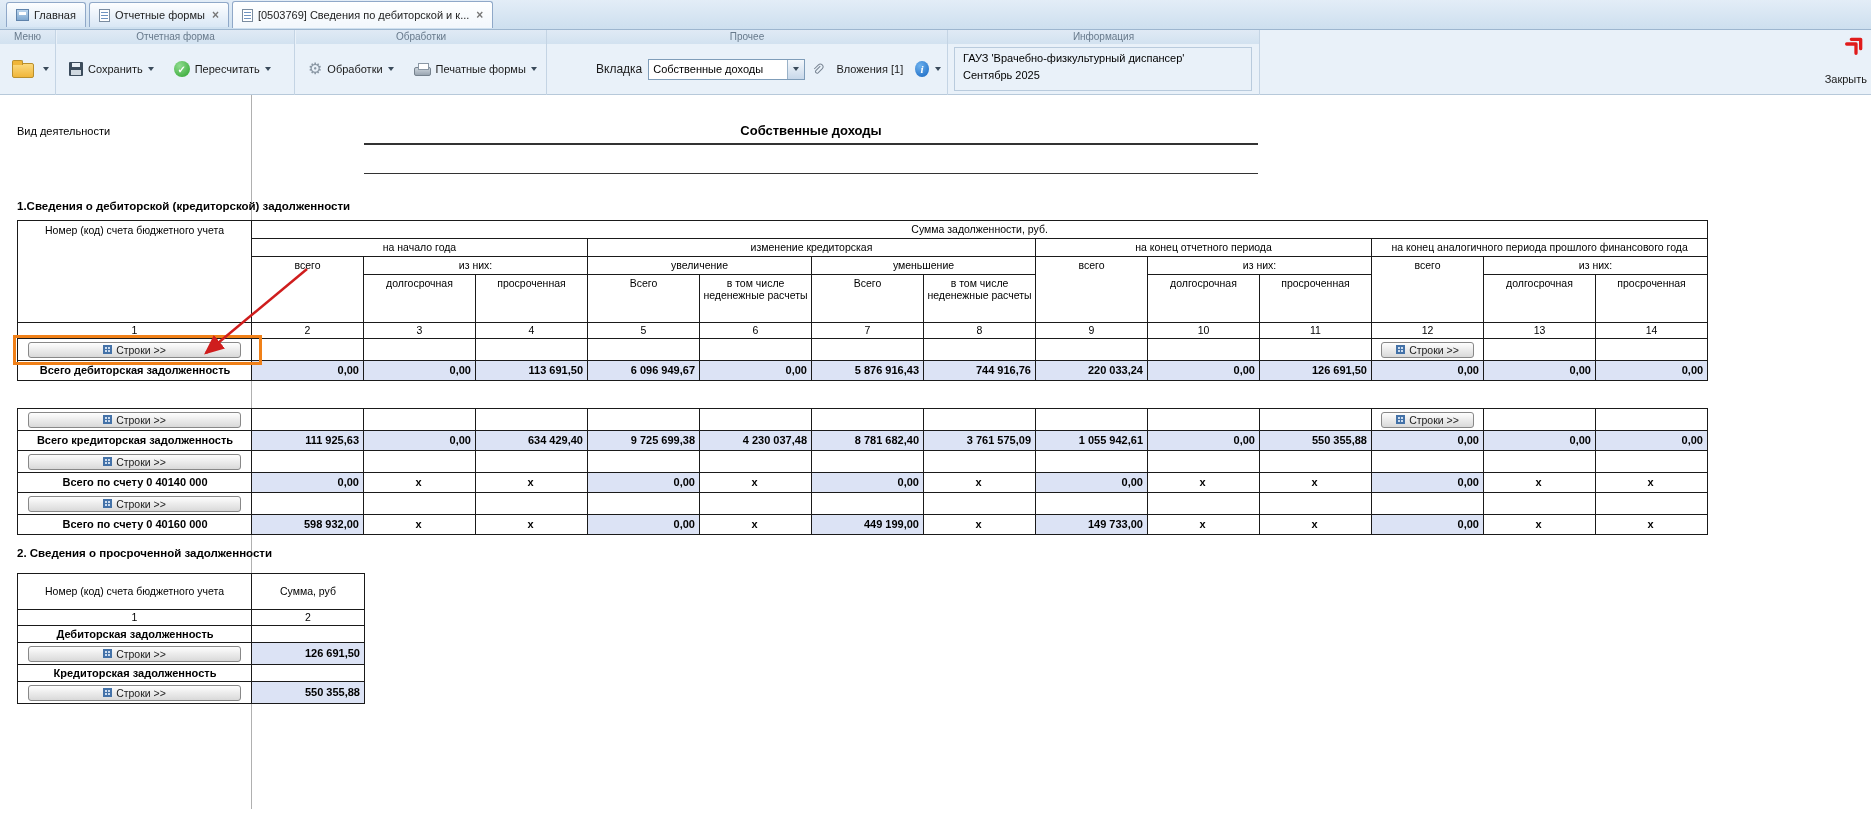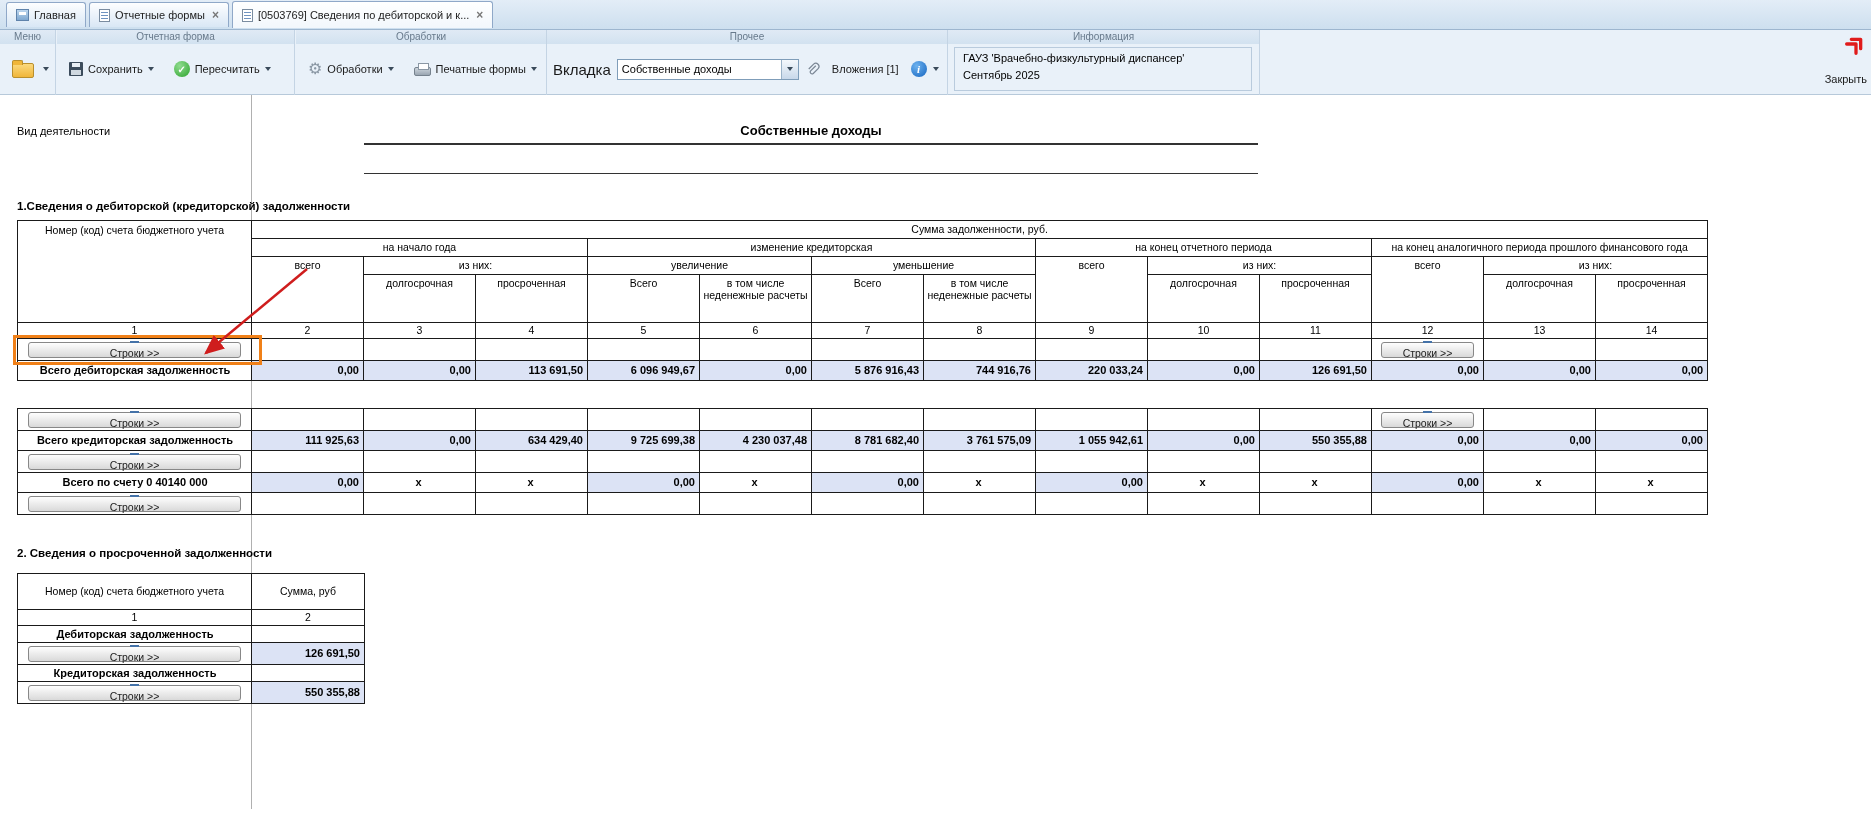--- a/index.html
+++ b/index.html
@@ -47,21 +47,21 @@
     border:1px solid #76828e; border-radius:2px; margin-top:5px; }
   .icon-printer::before { content:""; position:absolute; top:-5px; left:3px; width:9px; height:5px; background:#fff; border:1px solid #8a97a4; }
   .icon-info { width:16px; height:16px; border-radius:50%;
     background:radial-gradient(circle at 35% 30%, #6db2ef, #1565c0); color:#fff;
     font-size:11px; font-weight:bold; font-style:italic; display:inline-flex; align-items:center; justify-content:center;
     font-family:"Liberation Serif", serif; }
   .combo { display:flex; width:182px; height:21px; border:1px solid #7f9db9; background:#fff; align-items:stretch; }
   .combo .ctxt { flex:1; font-size:11px; padding:3px 0 0 4px; white-space:nowrap; overflow:hidden; }
   .combo .cbtn { width:17px; background:linear-gradient(#f4f8fc,#c8d8ea); border-left:1px solid #9ab2c8;
     display:flex; align-items:center; justify-content:center; cursor:pointer; }
-  .plain-label { font-size:15px; color:#1a1a1a; }
+  .plain-label { font-size:12px; color:#1a1a1a;margin-left:43px; }
   .info-panel { border:1px solid #b9cbdd; background:#e9f1f9; width:298px; height:44px; padding:4px 8px; }
   .info-panel .l1 { font-size:11px; margin-bottom:5px; white-space:nowrap; }
   .info-panel .l2 { font-size:11px; }
   .close-area { position:absolute; right:4px; top:3px; width:60px; display:flex; flex-direction:column; align-items:flex-end; cursor:pointer; }
   .close-area .lbl { font-size:11px; color:#1a1a1a; margin-top:18px; }
 
   
   .content { position:absolute; left:0; top:95px; width:1871px; height:718px; background:#fff; }
   .vline { position:absolute; left:251px; top:0; width:1px; height:714px; background:#b0b0b0; }
   .activity { position:absolute; left:17px; top:30px; font-size:11px; color:#000; }
@@ -87,21 +87,21 @@
   td.acct { vertical-align:top; padding-top:3px; }
   td.val { background:#dce3f5; text-align:right; font-weight:bold; font-size:11px; padding-right:4px; }
   td.val.xcell { background:#fff; text-align:center; }
   td.lbl { text-align:center; font-weight:bold; font-size:11px; background:#fff; padding-left:3px; }
   td.empty { background:#fff; }
   .t3 .t3h td { height:36px; }
   .t3 tr.grp td { height:17px; }
   .rows-btn { display:flex; align-items:center; justify-content:center; gap:4px;
     width:calc(100% - 16px); margin:0 auto; height:16px; font-size:10.5px; color:#222;
     background:linear-gradient(#fefefe,#d9d9d9); border:1px solid #888; border-radius:3px;
-    cursor:pointer; font-family:inherit; white-space:nowrap;flex-direction:column; }
+    cursor:pointer; font-family:inherit; white-space:nowrap; }
   .rows-btn.small { width:calc(100% - 14px); }
   .grid-ico { width:9px; height:9px; border:1px solid #4472a8; background-color:#cdddf0;
     background-image:linear-gradient(#4472a8 1px, transparent 1px), linear-gradient(90deg, #4472a8 1px, transparent 1px);
     background-size:3px 3px; }
 
   
   .hl-rect { position:absolute; left:13px; top:240px; width:249px; height:30px;
     border:3px solid #f08018; z-index:20; pointer-events:none; }
   .arrow-svg { position:absolute; left:190px; top:162px; z-index:21; pointer-events:none; }
 </style>
@@ -443,20 +443,36 @@
         <td class="empty"></td>
             <td class="empty"></td>
         <td class="empty"></td>
             <td class="empty"></td>
         <td class="empty"></td>
             <td class="empty"></td>
         <td class="empty"></td>
             <td class="empty"></td>
         <td class="empty"></td>
       </tr>
+      <tr class="datarow">
+        <td class="lbl">Всего по счету 0 40160 000</td>
+        <td class="val">598 932,00</td>
+        <td class="val xcell">x</td>
+        <td class="val xcell">x</td>
+        <td class="val">0,00</td>
+        <td class="val xcell">x</td>
+        <td class="val">449 199,00</td>
+        <td class="val xcell">x</td>
+        <td class="val">149 733,00</td>
+        <td class="val xcell">x</td>
+        <td class="val xcell">x</td>
+        <td class="val">0,00</td>
+        <td class="val xcell">x</td>
+        <td class="val xcell">x</td>
+      </tr>
       </tbody>
     </table>
 
     <table class="t3">
       <colgroup>
           <col class="c1">
           <col class="c2s">
         </colgroup>
       <tbody>
       <tr class="t3h">

